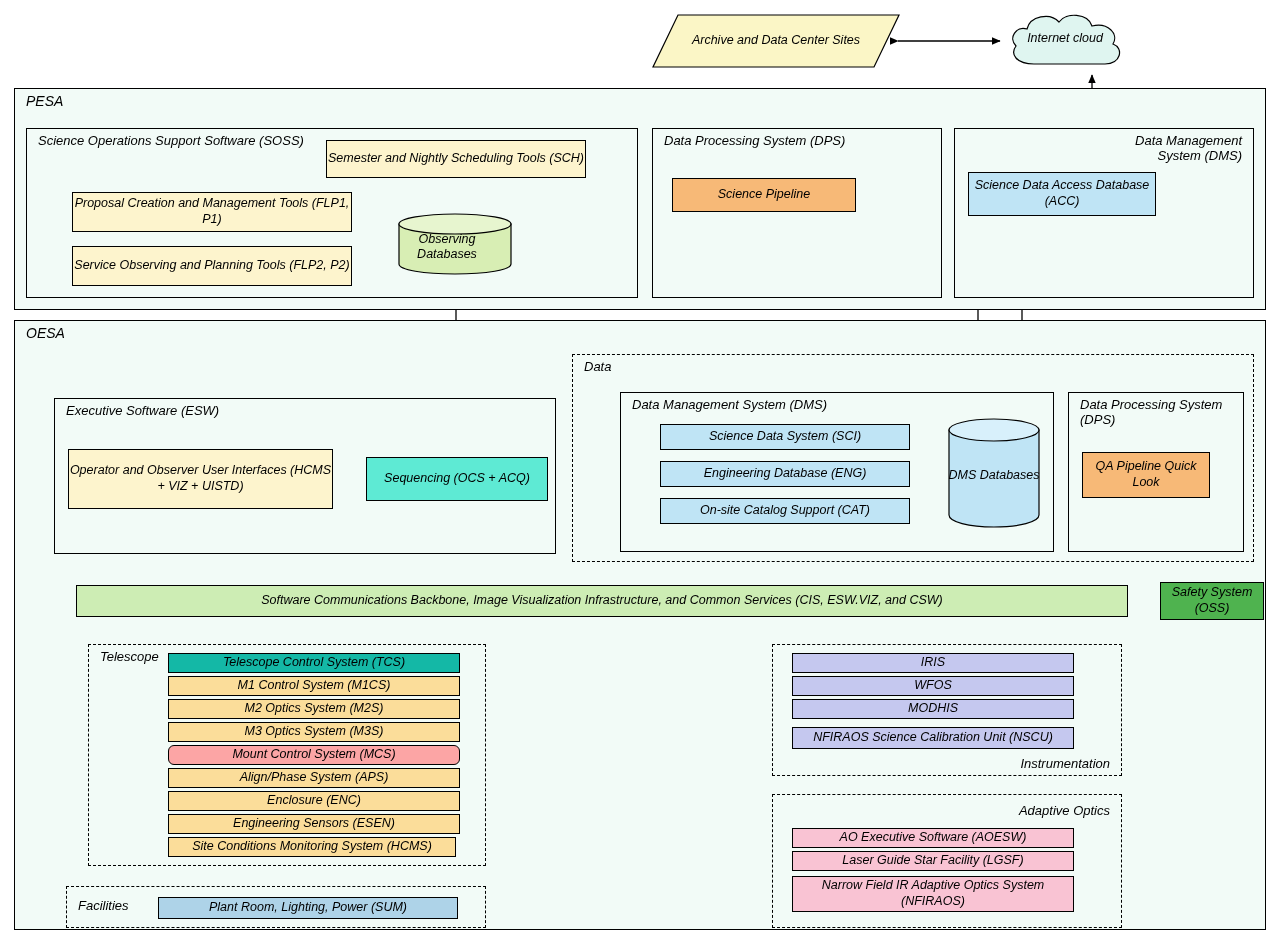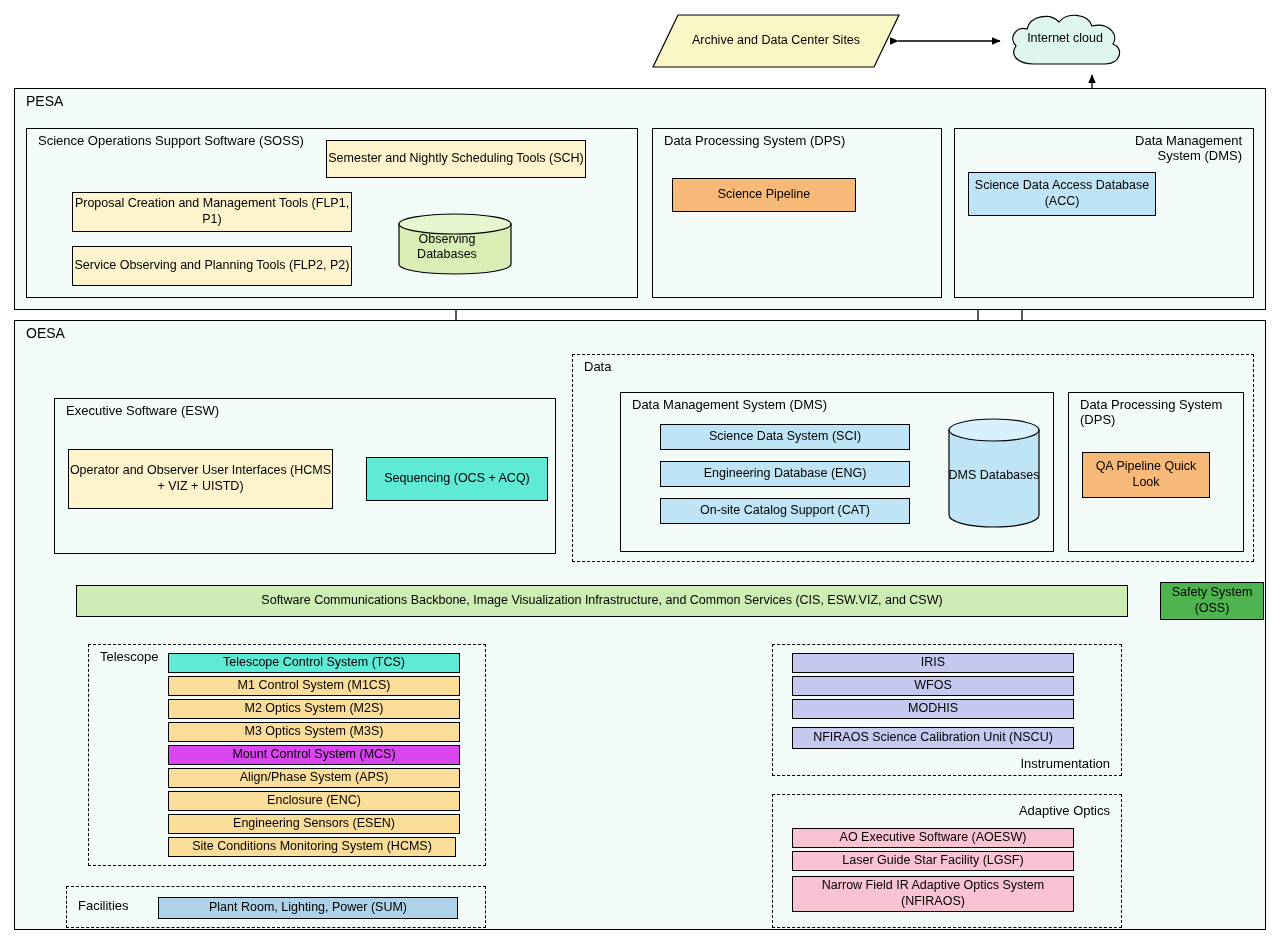--- a/index.html
+++ b/index.html
@@ -1,17 +1,17 @@
 <!DOCTYPE html>
 <html><head>
 <meta charset="utf-8">
 <style>
   html,body{margin:0;padding:0;background:#ffffff;}
   body{font-family:"Liberation Sans", sans-serif;color:#000;}
-  #canvas{position:relative;width:1280px;height:940px;overflow:hidden;}
+  #canvas{position:relative;width:1280px;height:940px;overflow:hidden;font-style:italic;}
   .abs{position:absolute;box-sizing:border-box;}
   .box{
     display:flex;align-items:center;justify-content:center;text-align:center;
     border:1px solid #000;font-size:12.5px;line-height:1.25;
   }
   .grp{border:1px solid #000;background:transparent;}
   .grp-dash{border:1px dashed #000;background:transparent;}
   .grp-label{position:absolute;font-size:13px;background:transparent;padding:0 3px;}
   .lbl-tl{left:8px;top:4px;}
   .lbl-tr{right:8px;top:4px;text-align:right;}
@@ -219,33 +219,33 @@
   </div>
 
   <div class="abs box" style="left:1160px;top:582px;width:104px;height:38px;background:#4fb34f;">
     <span>Safety System (OSS)</span>
   </div>
 
   <div class="abs grp-dash" style="left:88px;top:644px;width:398px;height:222px;">
     <div class="grp-label lbl-tl">Telescope</div>
   </div>
 
-  <div class="abs box" style="left:168px;top:653px;width:292px;height:20px;background:#5eead4;">
+  <div class="abs box" style="left:168px;top:653px;width:292px;height:20px;background:#14b8a6;">
     <span>Telescope Control System (TCS)</span>
   </div>
   <div class="abs box" style="left:168px;top:676px;width:292px;height:20px;background:#fbdd9a;">
     <span>M1 Control System (M1CS)</span>
   </div>
   <div class="abs box" style="left:168px;top:699px;width:292px;height:20px;background:#fbdd9a;">
     <span>M2 Optics System (M2S)</span>
   </div>
   <div class="abs box" style="left:168px;top:722px;width:292px;height:20px;background:#fbdd9a;">
     <span>M3 Optics System (M3S)</span>
   </div>
-  <div class="abs box" style="left:168px;top:745px;width:292px;height:20px;background:#d946ef;">
+  <div class="abs box" style="left:168px;top:745px;width:292px;height:20px;background:#fca5a5;border-radius:6px;">
     <span>Mount Control System (MCS)</span>
   </div>
   <div class="abs box" style="left:168px;top:768px;width:292px;height:20px;background:#fbdd9a;">
     <span>Align/Phase System (APS)</span>
   </div>
   <div class="abs box" style="left:168px;top:791px;width:292px;height:20px;background:#fbdd9a;">
     <span>Enclosure (ENC)</span>
   </div>
   <div class="abs box" style="left:168px;top:814px;width:292px;height:20px;background:#fbdd9a;">
     <span>Engineering Sensors (ESEN)</span>

